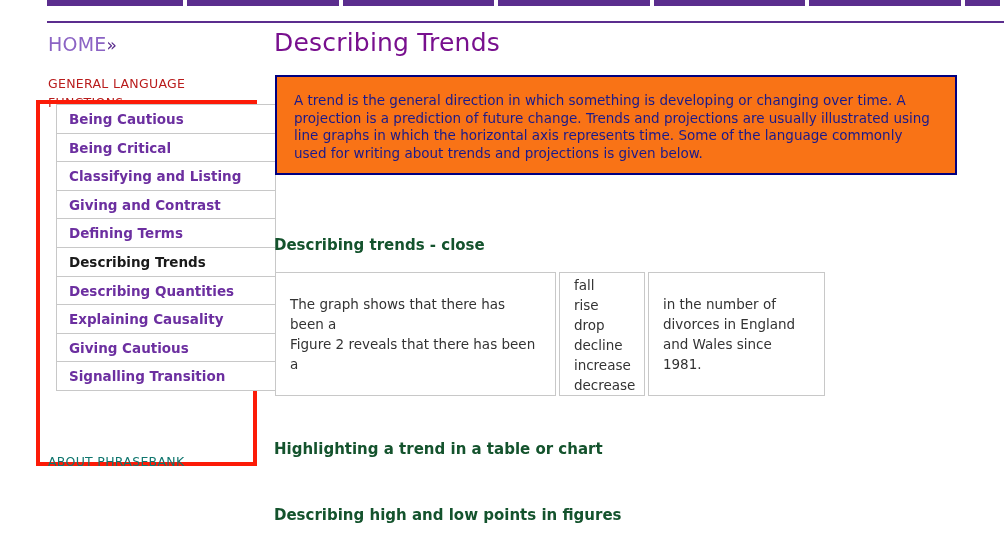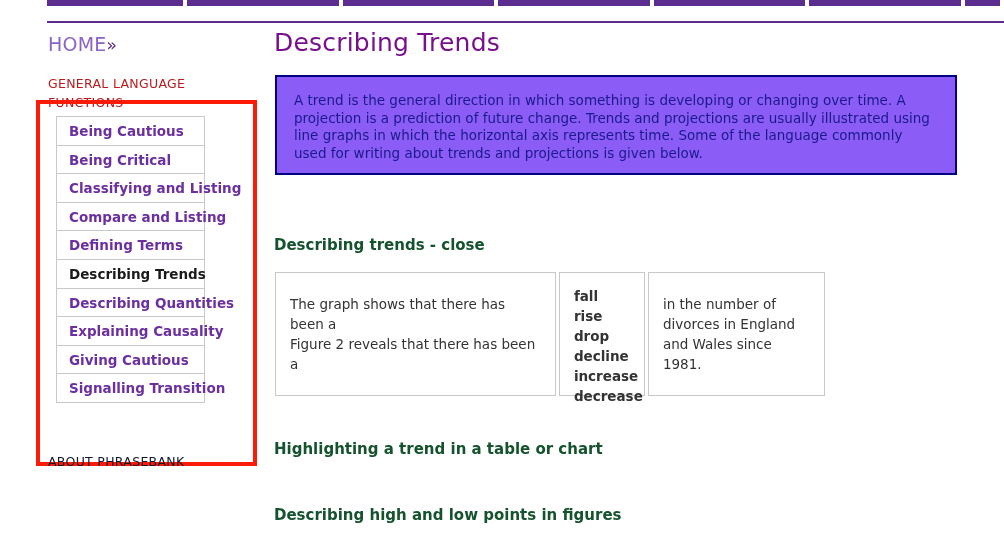--- a/index.html
+++ b/index.html
@@ -77,22 +77,22 @@
     left: 36px;
     top: 72px;
     width: 221px;
     height: 366px;
     border: 4px solid #fc1b07;
     box-sizing: border-box;
   }
   #menu-list {
     position: absolute;
     left: 16px;
-    top: 12px;
-    width: 149px;
+    top: 0;
+    width: 220px;
     border: 1px solid #c8c8c8;
     border-bottom: none;
     box-sizing: border-box;
     background: #ffffff;
   }
   .menu-item {
     height: 28.6px;
     line-height: 28.6px;
     border-bottom: 1px solid #c8c8c8;
     padding-left: 12px;
@@ -104,21 +104,21 @@
   }
   .menu-item.current {
     color: #1a1a1a;
   }
 
   #about-label {
     position: absolute;
     left: 48px;
     top: 426px;
     font-size: 12.5px;
-    color: #0f172a;
+    color: #0f766e;
     letter-spacing: 0.3px;
     white-space: nowrap;
   }
   #about-text {
     position: absolute;
     left: 48px;
     top: 460px;
     width: 195px;
     font-size: 13.5px;
     line-height: 18px;
@@ -141,21 +141,21 @@
     color: #78108e;
     letter-spacing: 0.2px;
     white-space: nowrap;
   }
   #intro-box {
     position: absolute;
     left: 13px;
     top: 47px;
     width: 682px;
     height: 100px;
-    background: #8b5cf6;
+    background: #f97316;
     border: 2px solid #000080;
     box-sizing: border-box;
   }
   #intro-text {
     position: absolute;
     left: 17px;
     top: 15px;
     width: 645px;
     font-size: 13.5px;
     line-height: 17.5px;
@@ -188,21 +188,21 @@
     box-sizing: border-box;
     display: flex;
     align-items: center;
     font-size: 13.5px;
     line-height: 20px;
     color: #333333;
     padding: 4px 14px;
   }
   .cell.col-sentences { width: 296px; }
   .cell.col-adjectives { width: 74px; align-items: flex-start; padding-top: 18px; }
-  .cell.col-nouns { width: 86px; align-items: center; padding-top: 27px; font-weight: bold; }
+  .cell.col-nouns { width: 86px; align-items: flex-start; padding-top: 2px; }
   .cell.col-tail { width: 186px; }
   .cell .lines { white-space: pre-line; }
 </style>
 </head>
 <body>
 
 <div id="topnav">
   <div class="nav-seg first" style="width:139px"></div>
   <div class="nav-seg" style="width:155px"></div>
   <div class="nav-seg" style="width:155px"></div>
@@ -220,21 +220,21 @@
     <span>HOME</span><span class="chev">»</span>
   </div>
 
   <div id="section-label">GENERAL LANGUAGE FUNCTIONS</div>
 
   <div id="menu-box">
     <div id="menu-list">
       <div class="menu-item">Being Cautious</div>
       <div class="menu-item">Being Critical</div>
       <div class="menu-item">Classifying and Listing</div>
-      <div class="menu-item">Compare and Listing</div>
+      <div class="menu-item">Giving and Contrast</div>
       <div class="menu-item">Defining Terms</div>
       <div class="menu-item current">Describing Trends</div>
       <div class="menu-item">Describing Quantities</div>
       <div class="menu-item">Explaining Causality</div>
       <div class="menu-item">Giving Cautious</div>
       <div class="menu-item">Signalling Transition</div>
     </div>
   </div>
 
   <div id="about-label">ABOUT PHRASEBANK</div>

